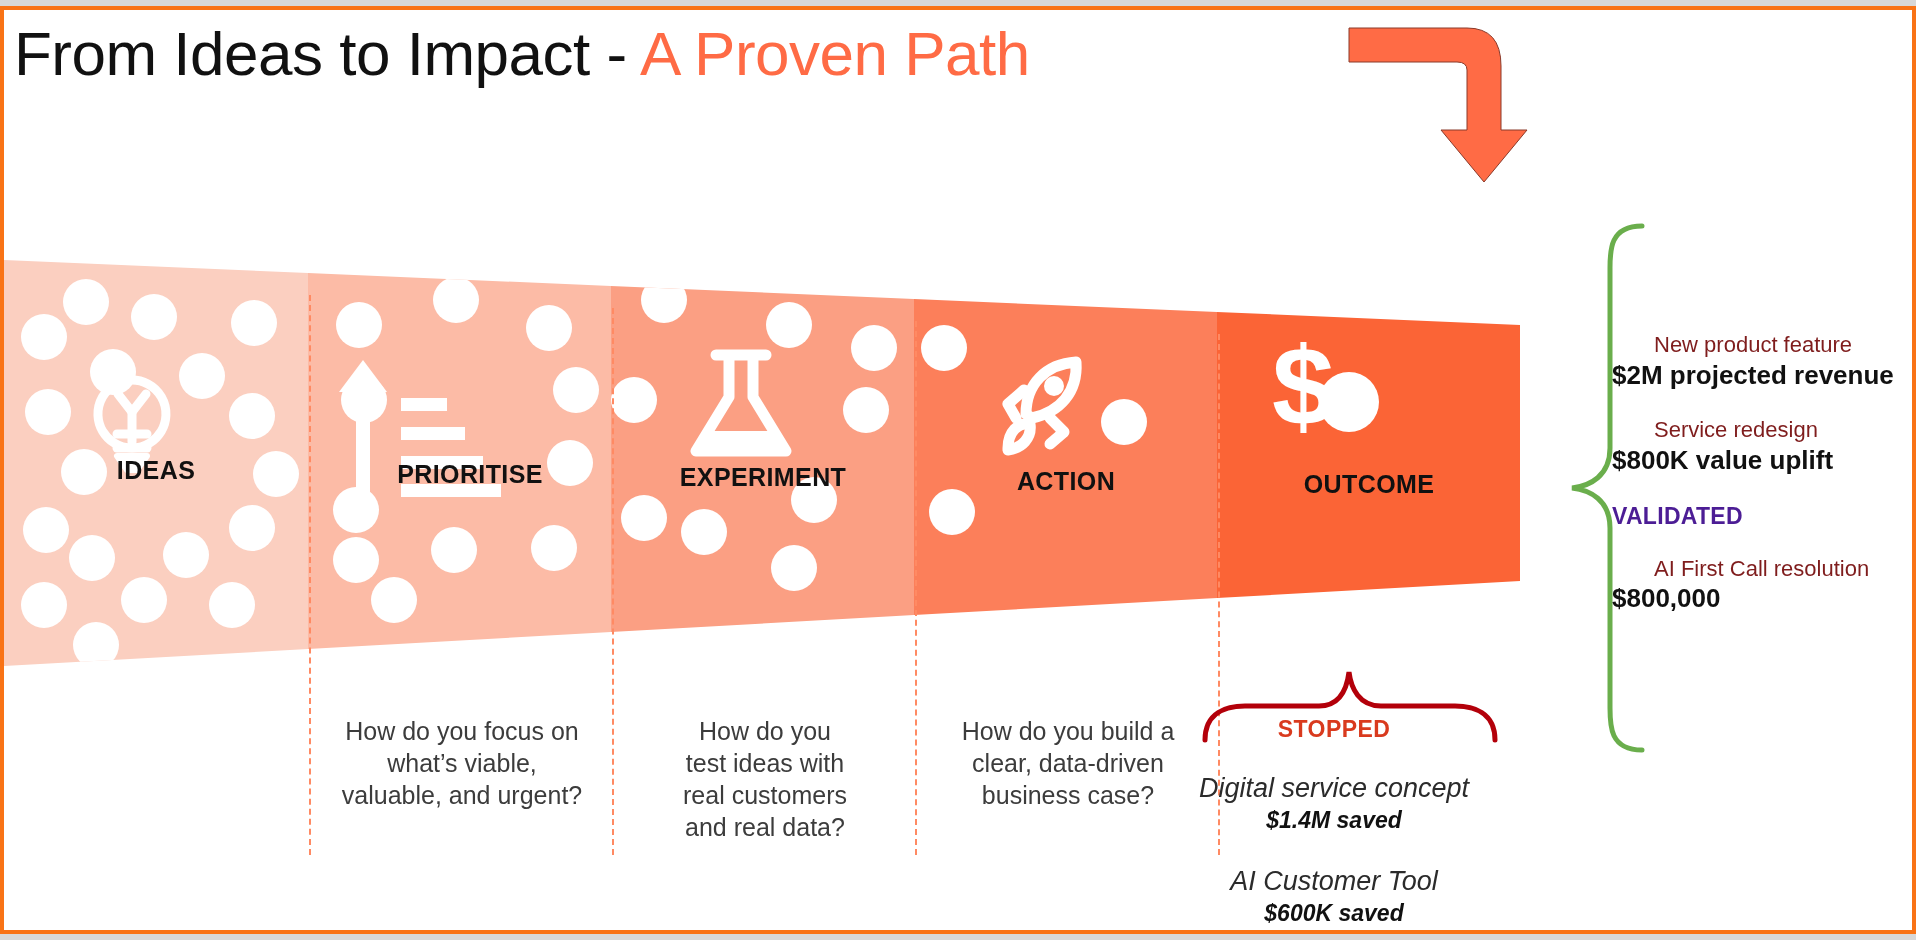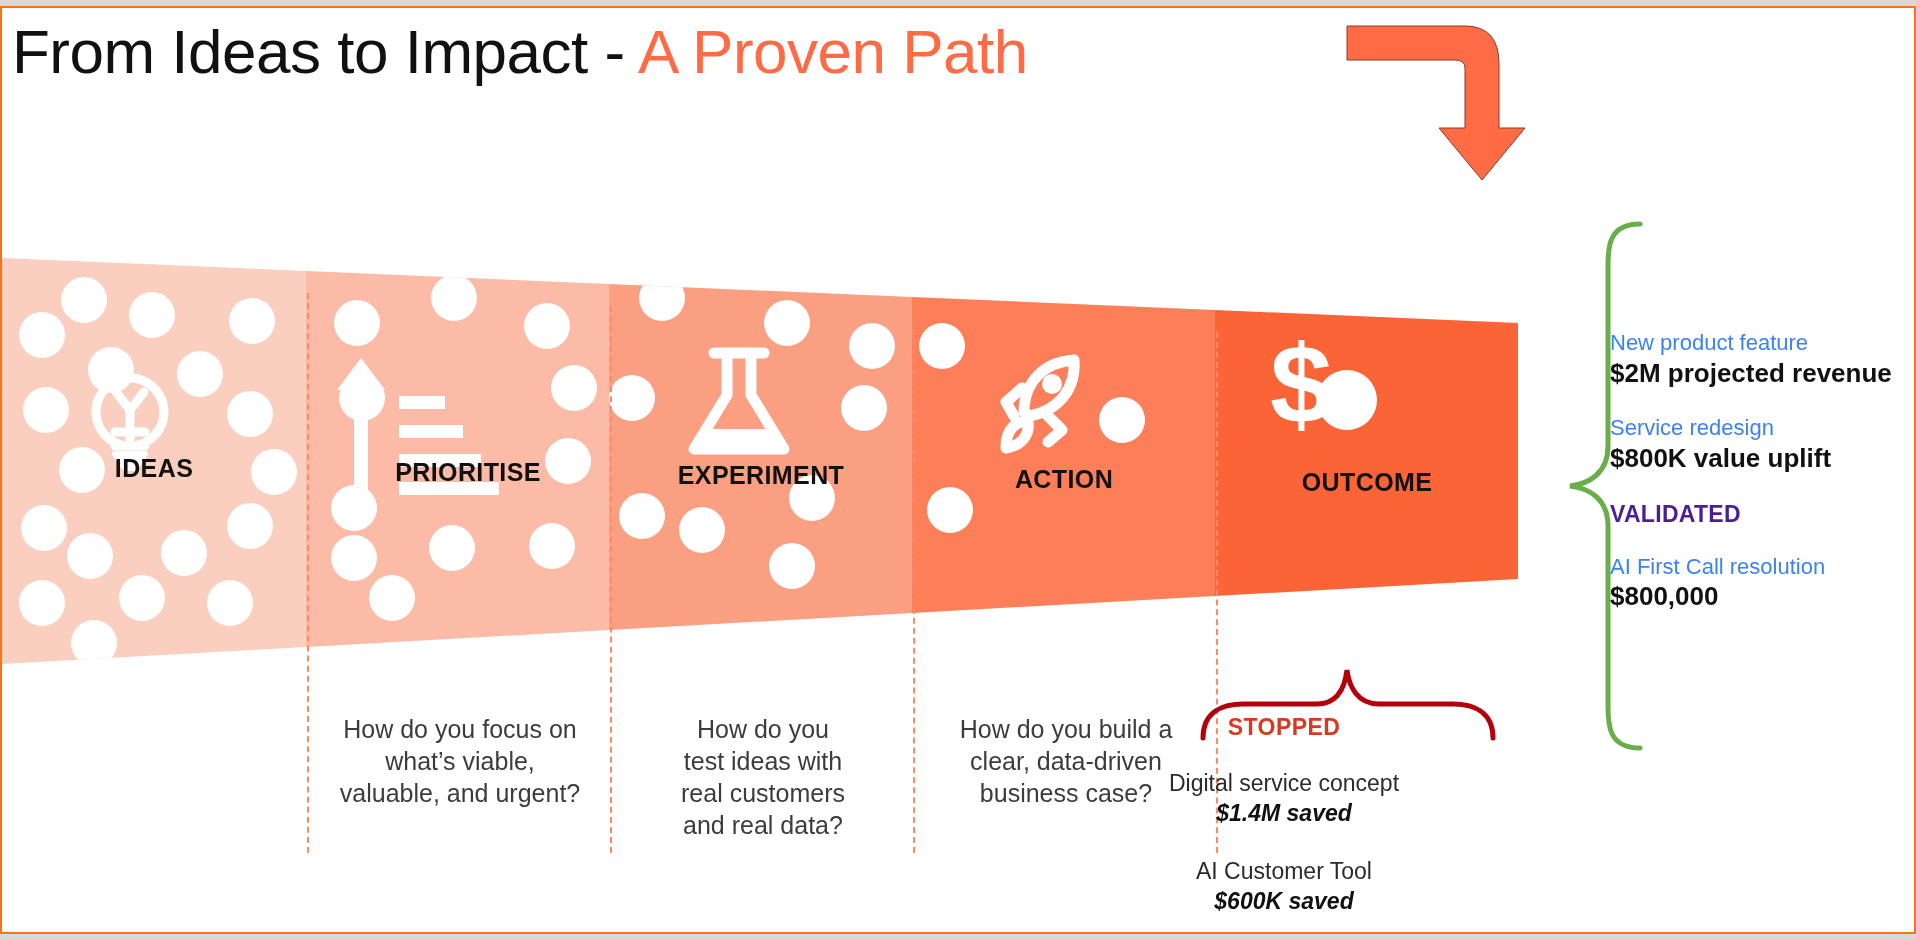--- a/index.html
+++ b/index.html
@@ -7,21 +7,21 @@
     width: 1916px; height: 940px;
     background: #d8d8d8;
     font-family: "Liberation Sans", sans-serif;
     overflow: hidden;
   }
   #page {
     position: absolute;
     left: 0; top: 6px;
     width: 1916px; height: 928px;
     background: #ffffff;
-    border: 2px solid #f97316;
+    border: 4px solid #f97316;
     overflow: hidden;
   }
 
   
   #title {
     position: absolute;
     left: 10px; top: 8px;
     font-size: 62px;
     font-weight: 400;
     letter-spacing: -0.5px;
@@ -63,38 +63,38 @@
     line-height: 1.28;
     color: #3c3c3c;
   }
 
   
   #validated-panel {
     position: absolute;
     left: 1608px; top: 322px;
     width: 300px;
   }
-  #validated-panel .lead { font-size: 22px; color: #3b82f6; line-height: 1.22; }
+  #validated-panel .lead { font-size: 22px; color: #7f1d1d; line-height: 1.22; padding-left: 42px; }
   #validated-panel .val  { font-size: 26px; font-weight: bold; color: #111111; line-height: 1.25; }
   #validated-panel .gap  { height: 26px; }
   #validated-panel .badge {
     font-size: 23px; font-weight: bold; color: #4c1d95; letter-spacing: 0.3px;
   }
 
   
   #stopped-panel {
     position: absolute;
-    left: 1132px; top: 706px;
+    left: 1180px; top: 706px;
     width: 300px;
     text-align: center;
   }
   #stopped-panel .badge {
     font-size: 23px; font-weight: bold; color: #D93A1E; letter-spacing: 0.4px;
   }
-  #stopped-panel .lead { font-size: 23px; color: #2b2b2b; line-height: 1.3; }
+  #stopped-panel .lead { font-size: 27px; color: #2b2b2b; line-height: 1.3; font-style: italic; }
   #stopped-panel .val  { font-size: 23px; font-weight: bold; font-style: italic; color: #111111; line-height: 1.3; }
   #stopped-panel .gap  { height: 28px; }
 
   svg { display: block; overflow: visible; }
 </style>
 </head>
 <body>
 
 <div id="page">
 

